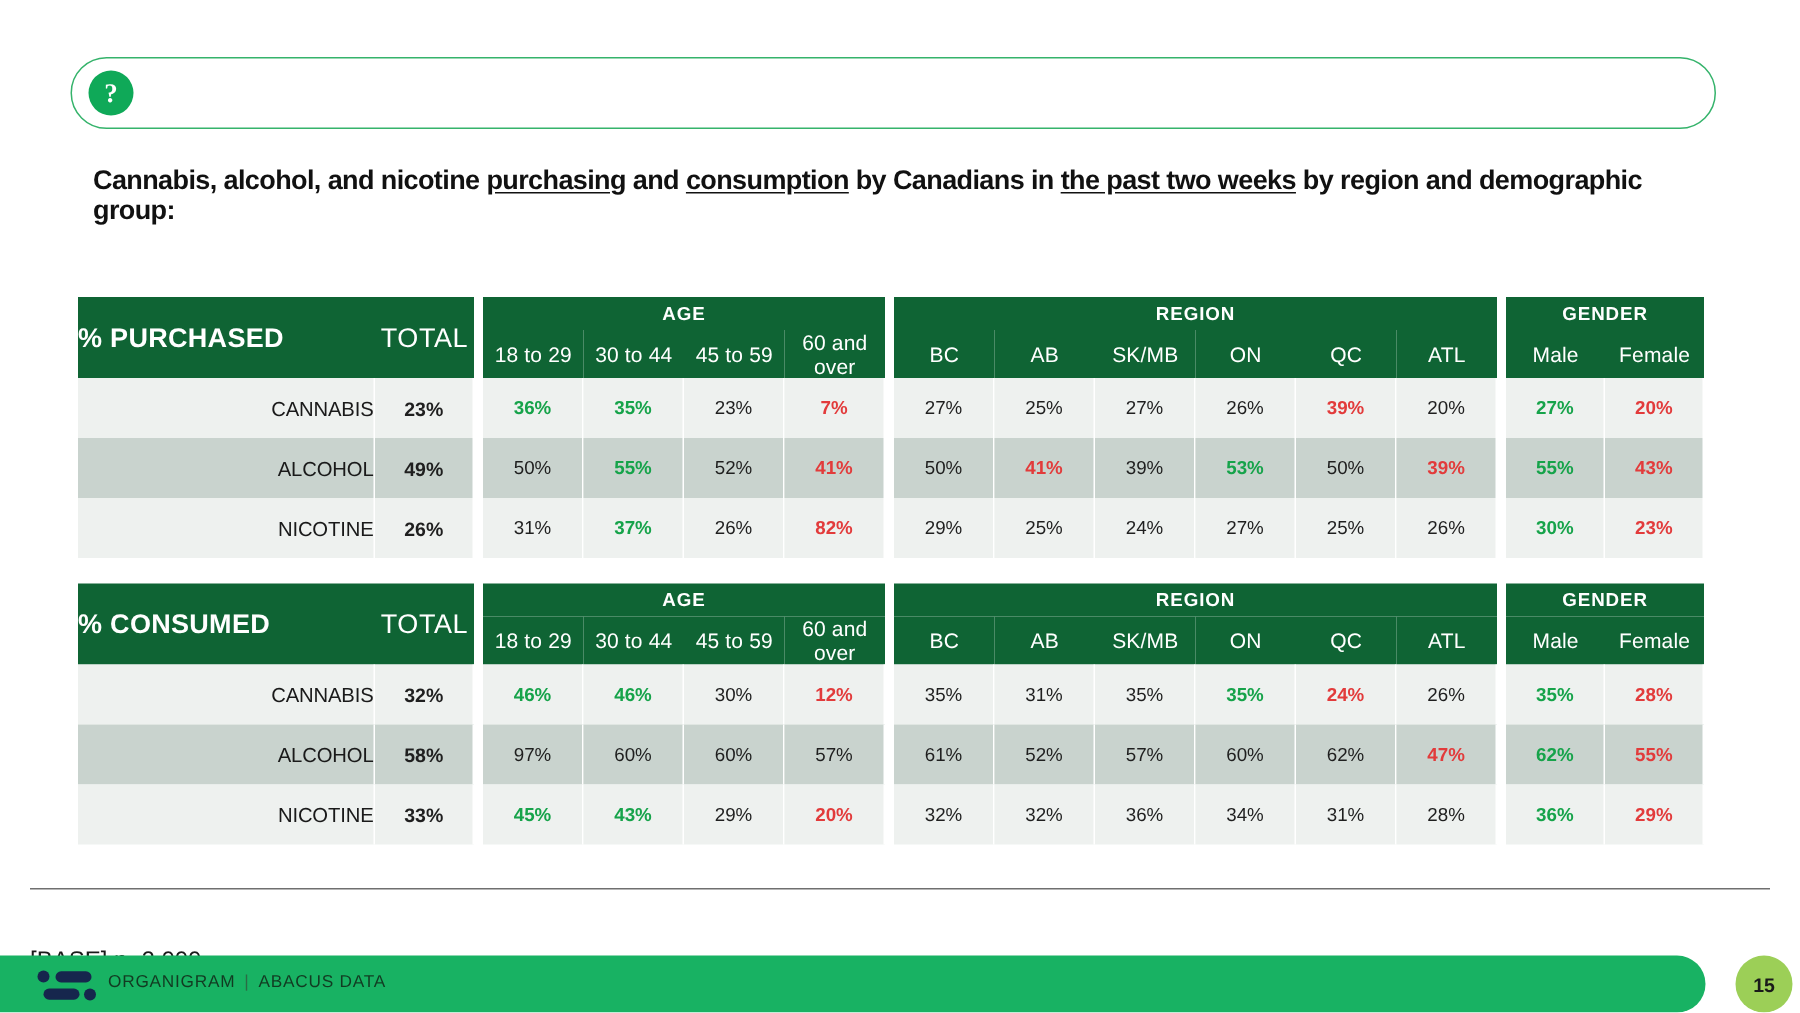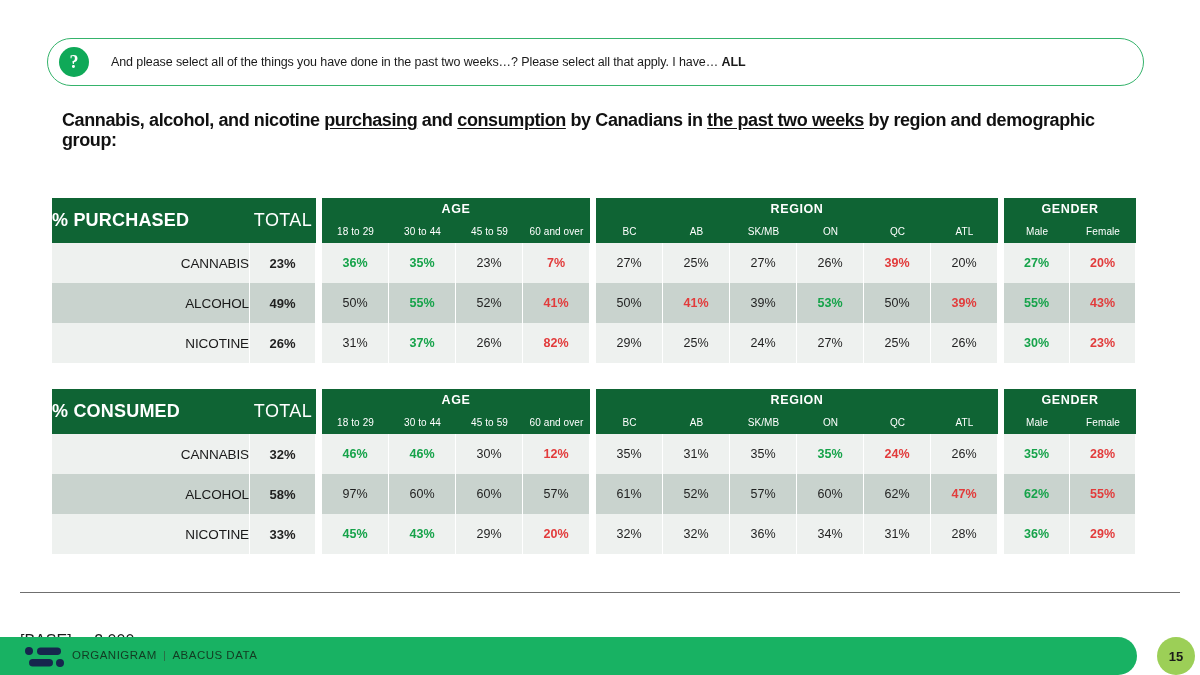--- a/index.html
+++ b/index.html
@@ -65,21 +65,21 @@
     height:45px;
   }
   .hd-total{
     font-size:18px;font-weight:normal;letter-spacing:0.4px;height:45px;
   }
   .hd-group{
     font-size:12.5px;font-weight:bold;letter-spacing:0.6px;
     height:22px;
   }
   .hd-sub{
-    font-size:10px;font-weight:normal;height:23px;
+    font-size:14px;font-weight:normal;height:23px;
     letter-spacing:0.1px;
   }
   .sep{background:#ffffff;width:6px;}
   .sepcell{background:#ffffff;}
 
   
   .rowlabel{
     text-align:right;padding-left:8px;
     font-size:13.5px;color:#1a1a1a;letter-spacing:-0.1px;
     height:40px;
@@ -123,23 +123,20 @@
     display:flex;align-items:center;justify-content:center;
     font-size:13px;font-weight:bold;color:#1a1a1a;
   }
 </style>
 </head>
 <body>
 
 <div class="qbanner">
   <div class="qicon">
     <span>?</span>
-  </div>
-  <div class="qtext">
-    <span>And please select all of the things you have done in the past two weeks…? Please select all that apply. I have… </span><b>ALL</b>
   </div>
 </div>
 
 <div class="title">
   <span>Cannabis, alcohol, and nicotine </span><u>purchasing</u><span> and </span><u>consumption</u><span> by Canadians in </span><u>the past two weeks</u><span> by region and demographic group:</span>
 </div>
 
 <div class="tblwrap" id="tbl-purchased">
   <table class="grid">
     <colgroup>

